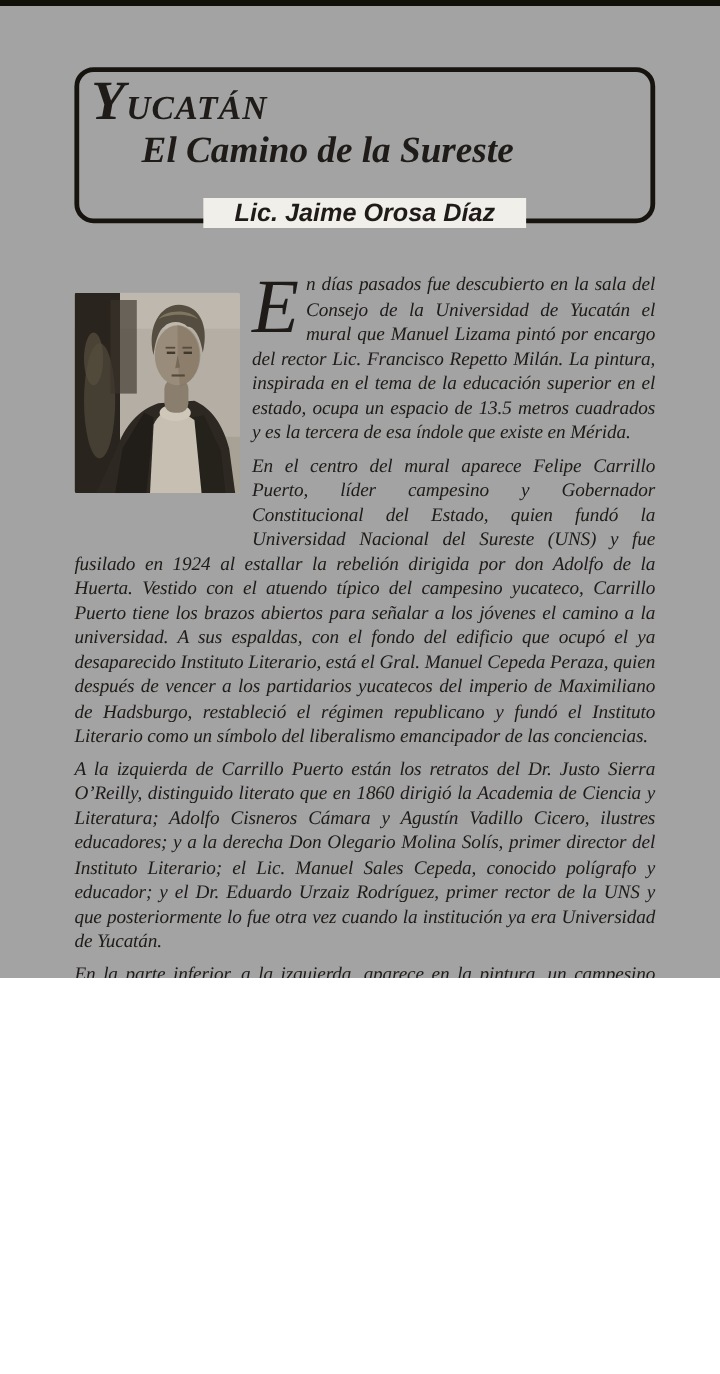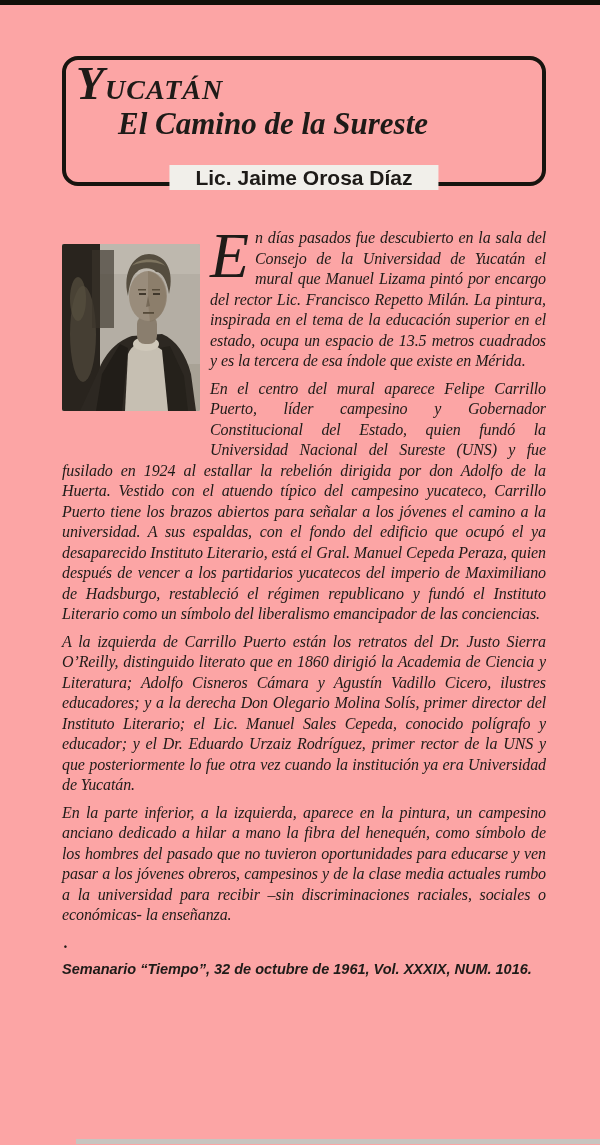--- a/index.html
+++ b/index.html
@@ -1,19 +1,19 @@
 <!DOCTYPE html>
 <html><head>
 <meta charset="utf-8">
 <style>
   html,body{margin:0;padding:0;}
   .page{
     position:relative;
-    width:600px;height:1145px;
-    background:#fca5a5;
+    width:600px;height:815px;
+    background:#a3a3a3;
     overflow:hidden;
     color:#1e1b18;
   }
   .top-scan-edge{
     position:absolute;top:0;left:0;width:600px;height:5px;background:#111009;
   }
   .bottom-scan-edge{
     position:absolute;top:1139px;left:76px;width:524px;height:5px;background:#c7c5c0;
   }
   
@@ -32,21 +32,21 @@
   .title-line2{
     margin:0 0 0 52px;
     font-family:"Liberation Serif",serif;
     font-style:italic;font-weight:bold;
     font-size:31px;line-height:36px;white-space:nowrap;
   }
   .author-wrap{
     position:absolute;bottom:-8px;left:50%;transform:translateX(-50%);
     background:#f1efea;padding:0 26px;line-height:25px;
     font-family:"Liberation Sans",sans-serif;
-    font-weight:bold;font-size:21px;
+    font-style:italic;font-weight:bold;font-size:21px;
     white-space:nowrap;
     margin-top:21px;
   }
   
   .article{
     position:absolute;left:62px;top:228px;width:484px;
     font-family:"Liberation Serif",serif;
     font-style:italic;
     font-size:16px;line-height:20.5px;letter-spacing:-0.1px;
     text-align:justify;

